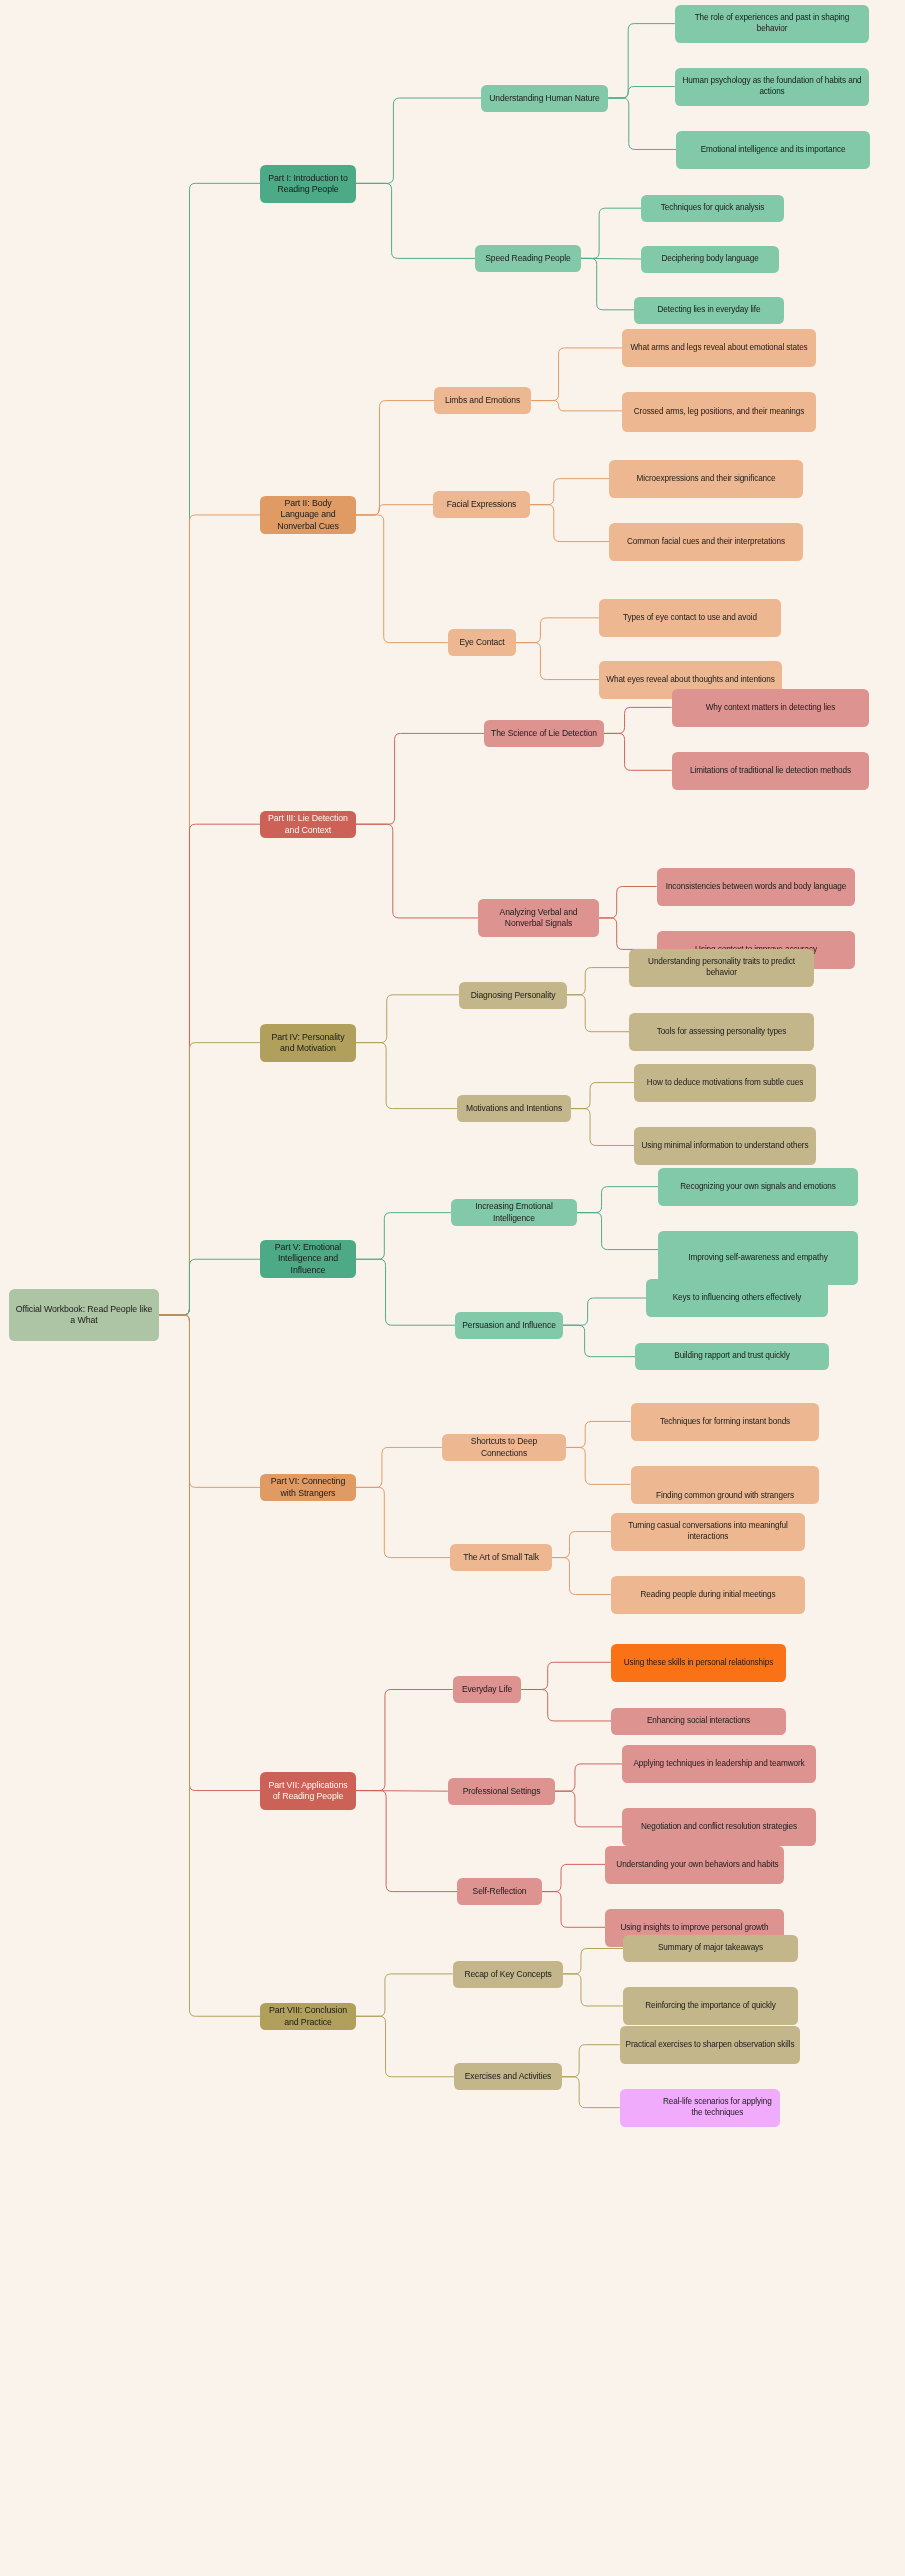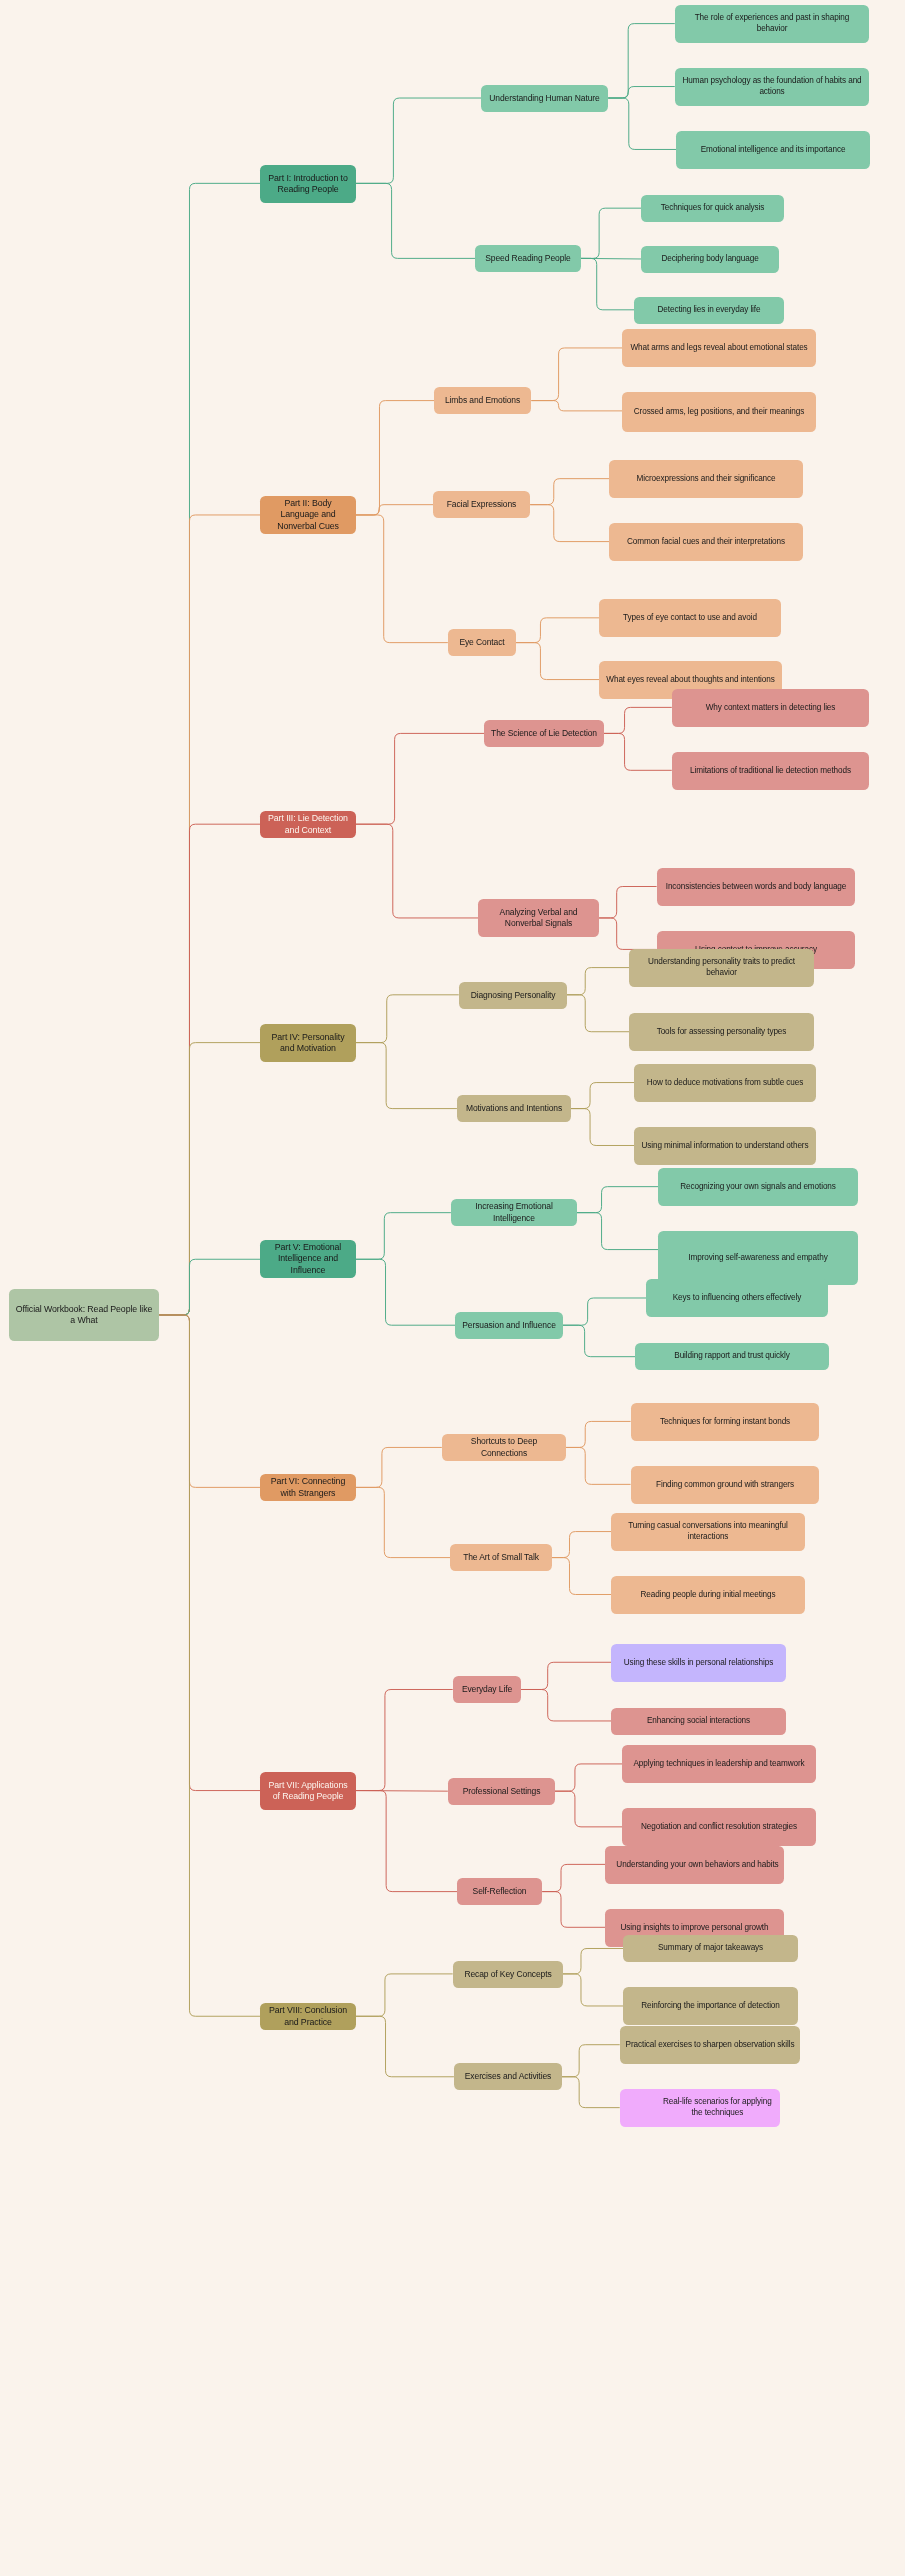--- a/index.html
+++ b/index.html
@@ -239,39 +239,39 @@
       </div>
       <div class="node lvl1" style="left: 260px; top: 1474px; width: 96px; height: 27px; background: rgb(224, 154, 99);">
         <span>Part VI: Connecting with Strangers</span>
       </div>
       <div class="node lvl2" style="left: 442px; top: 1434px; width: 124px; height: 27px; background: rgb(237, 184, 145);">
         <span>Shortcuts to Deep Connections</span>
       </div>
       <div class="node lvl3" style="left: 631px; top: 1403px; width: 188px; height: 38px; background: rgb(237, 184, 145);">
         <span>Techniques for forming instant bonds</span>
       </div>
-      <div class="node lvl3" style="left: 631px; top: 1466px; width: 188px; height: 38px; background: rgb(237, 184, 145);">
+      <div class="node lvl3" style="left: 631px; top: 1466px; width: 188px; height: 38px; background: rgb(237, 184, 145); align-items: flex-end;">
         <span>Finding common ground with strangers</span>
       </div>
       <div class="node lvl2" style="left: 450px; top: 1544px; width: 102px; height: 27px; background: rgb(237, 184, 145);">
         <span>The Art of Small Talk</span>
       </div>
       <div class="node lvl3" style="left: 611px; top: 1513px; width: 194px; height: 38px; background: rgb(237, 184, 145);">
         <span>Turning casual conversations into meaningful interactions</span>
       </div>
       <div class="node lvl3" style="left: 611px; top: 1576px; width: 194px; height: 38px; background: rgb(237, 184, 145);">
         <span>Reading people during initial meetings</span>
       </div>
       <div class="node lvl1 light-text" style="left: 260px; top: 1772px; width: 96px; height: 38px; background: rgb(204, 98, 87);">
         <span>Part VII: Applications of Reading People</span>
       </div>
       <div class="node lvl2" style="left: 453px; top: 1676px; width: 68px; height: 27px; background: rgb(221, 148, 144);">
         <span>Everyday Life</span>
       </div>
-      <div class="node lvl3" style="left: 611px; top: 1644px; width: 175px; height: 38px; background: #c4b5fd;">
+      <div class="node lvl3" style="left: 611px; top: 1644px; width: 175px; height: 38px; background: #f97316;">
         <span>Using these skills in personal relationships</span>
       </div>
       <div class="node lvl3" style="left: 611px; top: 1708px; width: 175px; height: 27px; background: rgb(221, 148, 144);">
         <span>Enhancing social interactions</span>
       </div>
       <div class="node lvl2" style="left: 448px; top: 1778px; width: 107px; height: 27px; background: rgb(221, 148, 144);">
         <span>Professional Settings</span>
       </div>
       <div class="node lvl3" style="left: 622px; top: 1745px; width: 194px; height: 38px; background: rgb(221, 148, 144);">
         <span>Applying techniques in leadership and teamwork</span>
@@ -291,21 +291,21 @@
       <div class="node lvl1" style="left: 260px; top: 2003px; width: 96px; height: 27px; background: rgb(176, 160, 92);">
         <span>Part VIII: Conclusion and Practice</span>
       </div>
       <div class="node lvl2" style="left: 453px; top: 1961px; width: 110px; height: 27px; background: rgb(195, 182, 139);">
         <span>Recap of Key Concepts</span>
       </div>
       <div class="node lvl3" style="left: 623px; top: 1935px; width: 175px; height: 27px; background: rgb(195, 182, 139);">
         <span>Summary of major takeaways</span>
       </div>
       <div class="node lvl3" style="left: 623px; top: 1987px; width: 175px; height: 38px; background: rgb(195, 182, 139);">
-        <span>Reinforcing the importance of detection</span>
+        <span>Reinforcing the importance of quickly</span>
       </div>
       <div class="node lvl2" style="left: 454px; top: 2063px; width: 108px; height: 27px; background: rgb(195, 182, 139);">
         <span>Exercises and Activities</span>
       </div>
       <div class="node lvl3" style="left: 620px; top: 2026px; width: 180px; height: 38px; background: rgb(195, 182, 139);">
         <span>Practical exercises to sharpen observation skills</span>
       </div>
       <div class="node lvl3" style="left: 620px; top: 2089px; width: 160px; height: 38px; background: #f0abfc; padding-left: 40px;">
         <span>Real-life scenarios for applying the techniques</span>
       </div>

